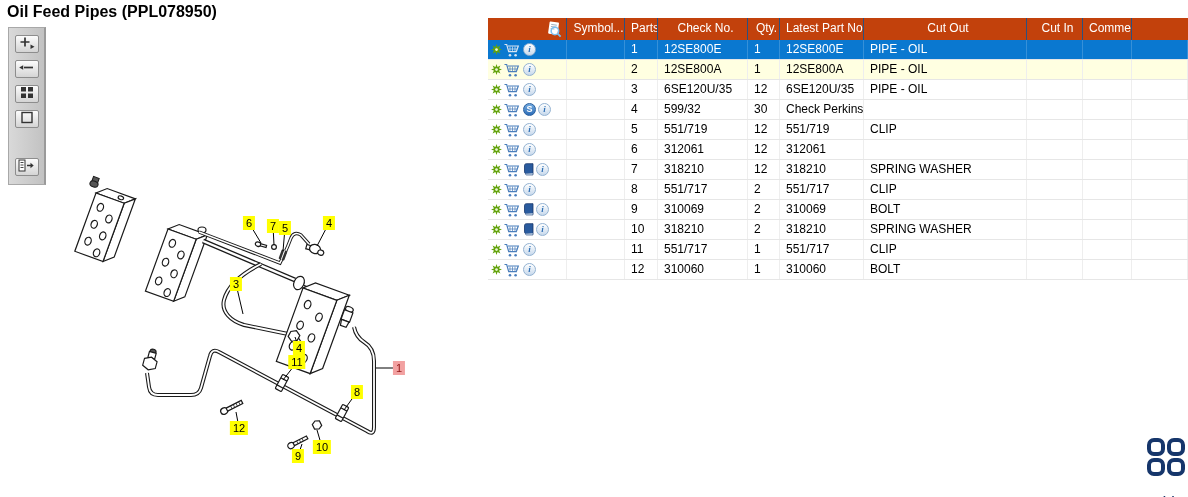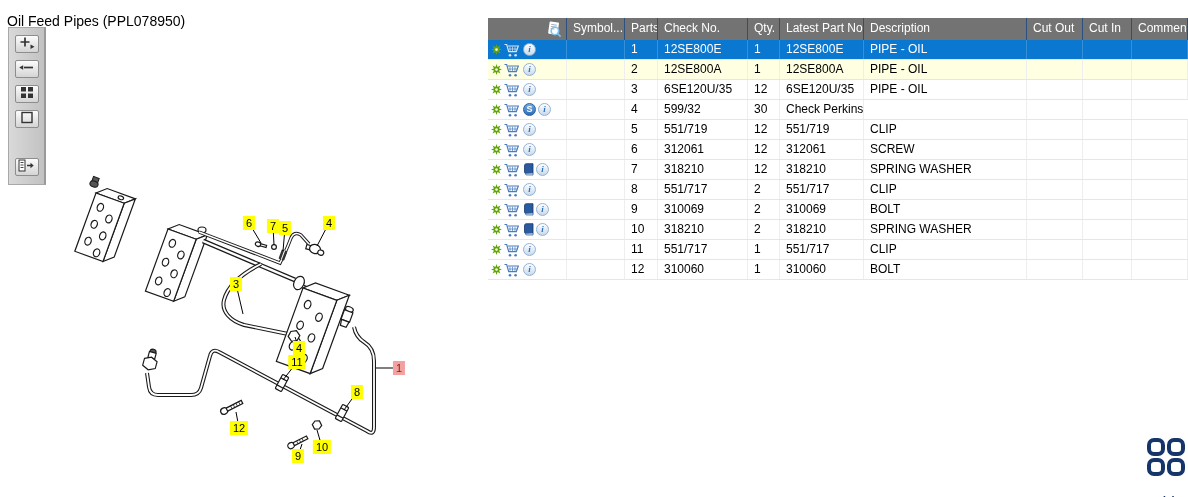--- a/index.html
+++ b/index.html
@@ -1,41 +1,41 @@
 <!DOCTYPE html>
 <html><head>
 <meta charset="utf-8">
 <style>
   * { margin:0; padding:0; box-sizing:border-box; }
   html,body { width:1188px; height:497px; background:#fff; overflow:hidden;
               font-family:"Liberation Sans","DejaVu Sans",sans-serif; }
   #app { position:relative; width:1188px; height:497px; }
 
   
-  .page-title { position:absolute; left:7px; top:13px; font-size:14px; font-weight:normal; color:#000; }
+  .page-title { position:absolute; left:7px; top:3px; font-size:16px; font-weight:bold; color:#000; }
 
   
   .tool-panel { position:absolute; left:8px; top:27px; width:38px; height:158px;
     background:linear-gradient(90deg,#d9d9d9,#c2c2c2); border:1px solid #a8a8a8;
     border-right:2px solid #9a9a9a; }
   .tool-btn { width:24px; height:18px; margin:7px auto 4px auto; display:flex; align-items:center; justify-content:center;
     background:linear-gradient(180deg,#fcfcfc,#d4d4d4); border:1px solid #8d8d8d; border-radius:2px; cursor:pointer; }
   .tool-btn.gap { margin-top:30px; }
 
   
   .diagram-wrap { position:absolute; left:0; top:17px; width:488px; height:480px; }
   .diagram-wrap svg.art { position:absolute; left:0; top:0; }
   .callout { position:absolute; transform:translate(-50%,-50%); background:#ffff00;
     font-size:11px; color:#000; padding:0 3px; height:14px; line-height:14px; white-space:nowrap; cursor:pointer; }
   .callout.red { background:#f2a1a1; color:#8f1616; }
 
   
   .parts-table { position:absolute; left:488px; top:18px; width:700px; font-size:12px; }
   .thead, .trow { display:grid; grid-template-columns:79px 58px 33px 90px 32px 84px 163px 56px 49px 56px; }
-  .thead { background:#737373; color:#fff; height:22px; line-height:21px; }
+  .thead { background:#c2410c; color:#fff; height:22px; line-height:21px;text-align:center; }
   .thead .cell { border-right:1px solid #2c507f; padding-left:6px; overflow:hidden; white-space:nowrap; }
   .thead .cell.icons { display:flex; justify-content:flex-end; align-items:center; padding-right:4px; }
   .trow { height:20px; line-height:19px; background:#fff; border-bottom:1px solid #e6e6e6; cursor:pointer; }
   .trow .cell { border-right:1px solid #eeeeee; padding-left:6px; overflow:hidden; white-space:nowrap; color:#000; }
   .trow.highlight { background:#ffffe1; }
   .trow.selected { background:#0a78d0; }
   .trow.selected .cell { color:#fff; border-right-color:rgba(255,255,255,.18); }
   .trow .cell.icons { display:flex; align-items:center; gap:2px; padding-left:3px; }
   .ric { display:inline-flex; align-items:center; justify-content:center; cursor:pointer; }
   .icon-info, .icon-s { width:13px; height:13px; border-radius:50%; font-size:9px; font-weight:bold; }
@@ -254,21 +254,20 @@
               <circle cx="10.5" cy="10.5" r="4" fill="none" stroke="#7ec0f0" stroke-width="1.6"></circle>
               <line x1="13.4" y1="13.4" x2="16.5" y2="16.5" stroke="#7ec0f0" stroke-width="2"></line>
             </svg>
           </span>
         </div>
         <div class="cell">Symbol...</div>
         <div class="cell">Parts</div>
         <div class="cell">Check No.</div>
         <div class="cell">Qty.</div>
         <div class="cell">Latest Part No.</div>
-        <div class="cell">Description</div>
         <div class="cell">Cut Out</div>
         <div class="cell">Cut In</div>
         <div class="cell">Comment</div>
       </div>
     <div>
         <div class="trow selected">
           <div class="cell icons">
             <span class="ric">
               <svg width="11" height="11" viewBox="0 0 16 16">
                 <polygon points="16,8 11.7,9.5 13.7,13.7 9.5,11.7 8,16 6.5,11.7 2.3,13.7 4.3,9.5 0,8 4.3,6.5 2.3,2.3 6.5,4.3 8,0 9.5,4.3 13.7,2.3 11.7,6.5" fill="#63a30b"></polygon>
@@ -423,21 +422,20 @@
                 <circle cx="11.6" cy="12.2" r="1.3" fill="#4a7ebb"></circle>
               </svg>
             </span>
             <span class="ric icon-info">i</span>
           </div>
           <div class="cell"></div>
           <div class="cell">6</div>
           <div class="cell">312061</div>
           <div class="cell">12</div>
           <div class="cell">312061</div>
-          <div class="cell">SCREW</div>
           <div class="cell"></div>
           <div class="cell"></div>
           <div class="cell"></div>
         </div>
         <div class="trow">
           <div class="cell icons">
             <span class="ric">
               <svg width="11" height="11" viewBox="0 0 16 16">
                 <polygon points="16,8 11.7,9.5 13.7,13.7 9.5,11.7 8,16 6.5,11.7 2.3,13.7 4.3,9.5 0,8 4.3,6.5 2.3,2.3 6.5,4.3 8,0 9.5,4.3 13.7,2.3 11.7,6.5" fill="#63a30b"></polygon>
                 <circle cx="8" cy="8" r="2" fill="#eaf6d8"></circle>

